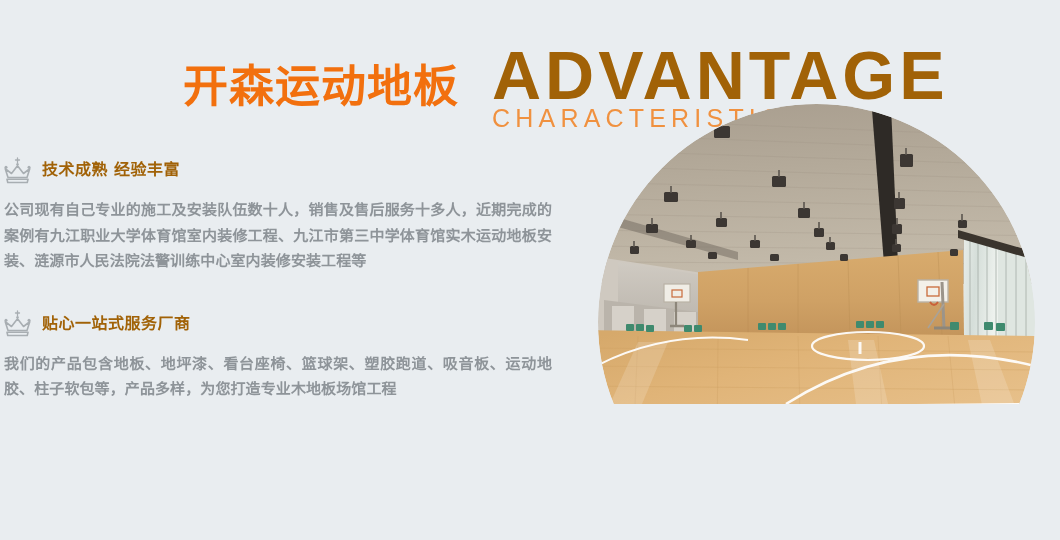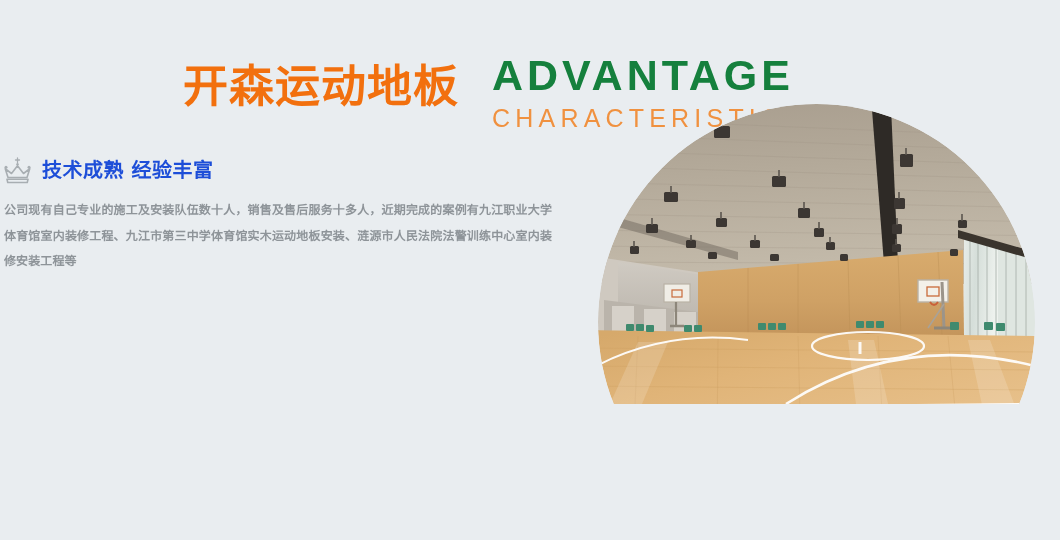--- a/index.html
+++ b/index.html
@@ -48,24 +48,24 @@
   }
 
   .title-en-wrap {
     position: absolute;
     left: 492px;
     top: 22px;
     z-index: 1;
   }
 
   .title-en-main {
-    font-size: 43px;
+    font-size: 68px;
     line-height: 54px;
     font-weight: 700;
-    color: #15803d;
+    color: #a16207;
     letter-spacing: 4px;
     white-space: nowrap;
     font-family: "Liberation Sans", sans-serif;
   }
 
   .title-en-sub {
     margin-top: 2px;
     font-size: 25px;
     line-height: 28px;
     font-weight: 400;
@@ -95,34 +95,34 @@
   }
 
   .crown-icon {
     width: 31px;
     height: 27px;
     flex: 0 0 auto;
     display: block;
   }
 
   .feature-title {
-    font-size: 20px;
+    font-size: 16px;
     line-height: 30px;
     font-weight: 700;
-    color: #1d4ed8;
+    color: #a16207;
     letter-spacing: 0.5px;
     white-space: nowrap;
     font-family: "DejaVu Sans", "Liberation Sans", sans-serif;
   }
 
   .feature-body {
     margin-top: 13px;
     padding-left: 4px;
     width: 548px;
-    font-size: 12px;
+    font-size: 15px;
     line-height: 25.5px;
     font-weight: 700;
     color: #8e9499;
     letter-spacing: 0.1px;
     text-align: justify;
     font-family: "DejaVu Sans", "Liberation Sans", sans-serif;
   }
 
   
   .photo-circle {
@@ -172,20 +172,36 @@
             <path d="M6.5 23.5 L12 41 L50 41 L55.5 23.5 L43 33 L31 17.5 L19 33 Z"></path>
 
             <path d="M10 44.5 L52 44.5 L50.5 51 L11.5 51 Z"></path>
           </svg>
         </span>
         <span class="feature-title">技术成熟 经验丰富</span>
       </div>
       <div class="feature-body">公司现有自己专业的施工及安装队伍数十人，销售及售后服务十多人，近期完成的案例有九江职业大学体育馆室内装修工程、九江市第三中学体育馆实木运动地板安装、涟源市人民法院法警训练中心室内装修安装工程等</div>
     </div>
 
+    <div class="feature-block">
+      <div class="feature-head">
+        <span class="crown-icon-wrap">
+          <svg class="crown-icon" viewBox="0 0 62 54" xmlns="http://www.w3.org/2000/svg" fill="none" stroke="#a8aeb2" stroke-width="3.2" stroke-linejoin="round" stroke-linecap="round">
+            <path d="M31 2 L31 11 M27 6 L35 6" stroke-width="2.6"></path>
+            <circle cx="31" cy="14.5" r="2.4" fill="#a8aeb2" stroke="none"></circle>
+            <circle cx="8" cy="20.5" r="3" fill="#a8aeb2" stroke="none"></circle>
+            <circle cx="54" cy="20.5" r="3" fill="#a8aeb2" stroke="none"></circle>
+            <path d="M6.5 23.5 L12 41 L50 41 L55.5 23.5 L43 33 L31 17.5 L19 33 Z"></path>
+            <path d="M10 44.5 L52 44.5 L50.5 51 L11.5 51 Z"></path>
+          </svg>
+        </span>
+        <span class="feature-title">贴心一站式服务厂商</span>
+      </div>
+      <div class="feature-body">我们的产品包含地板、地坪漆、看台座椅、篮球架、塑胶跑道、吸音板、运动地胶、柱子软包等，产品多样，为您打造专业木地板场馆工程</div>
+    </div>
 
   </div>
 
   <div class="photo-circle">
     <svg viewBox="0 0 437 437" xmlns="http://www.w3.org/2000/svg">
       <defs>
         <linearGradient id="ceil" x1="0" y1="0" x2="0.15" y2="1">
           <stop offset="0%" stop-color="#a69b8c"></stop>
           <stop offset="45%" stop-color="#b3a999"></stop>
           <stop offset="100%" stop-color="#c4bbab"></stop>

